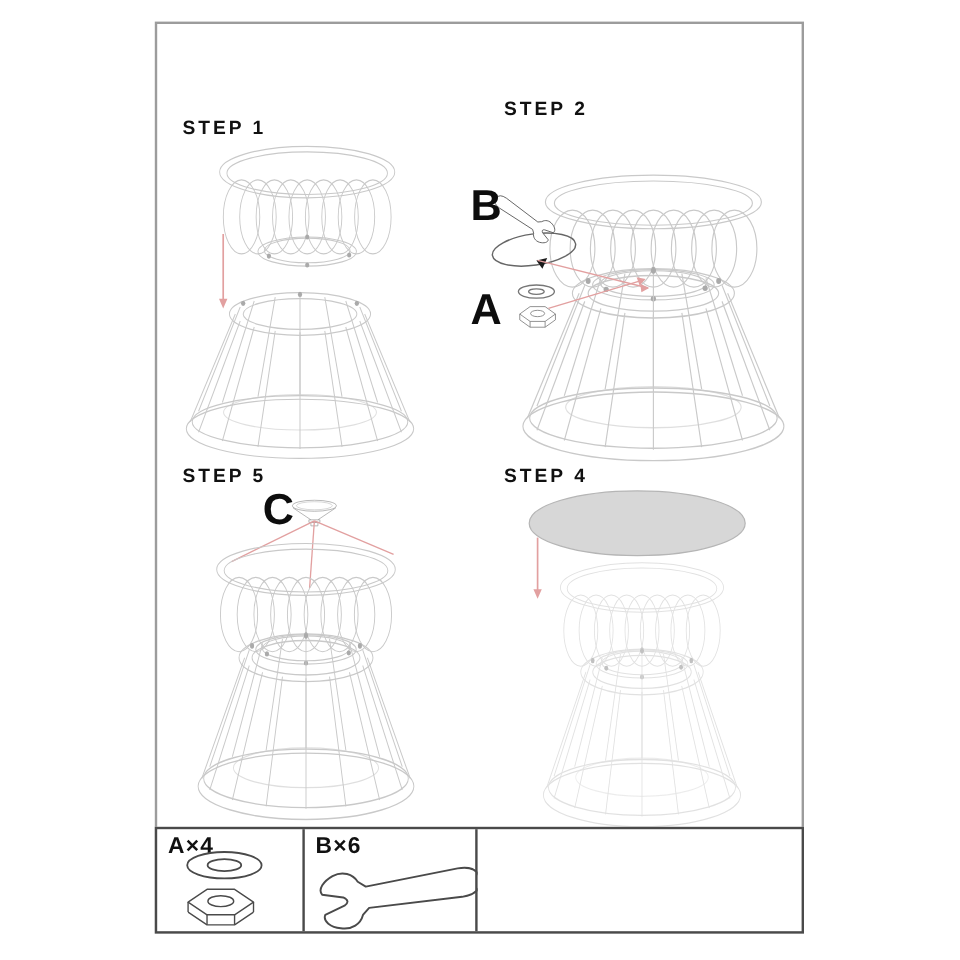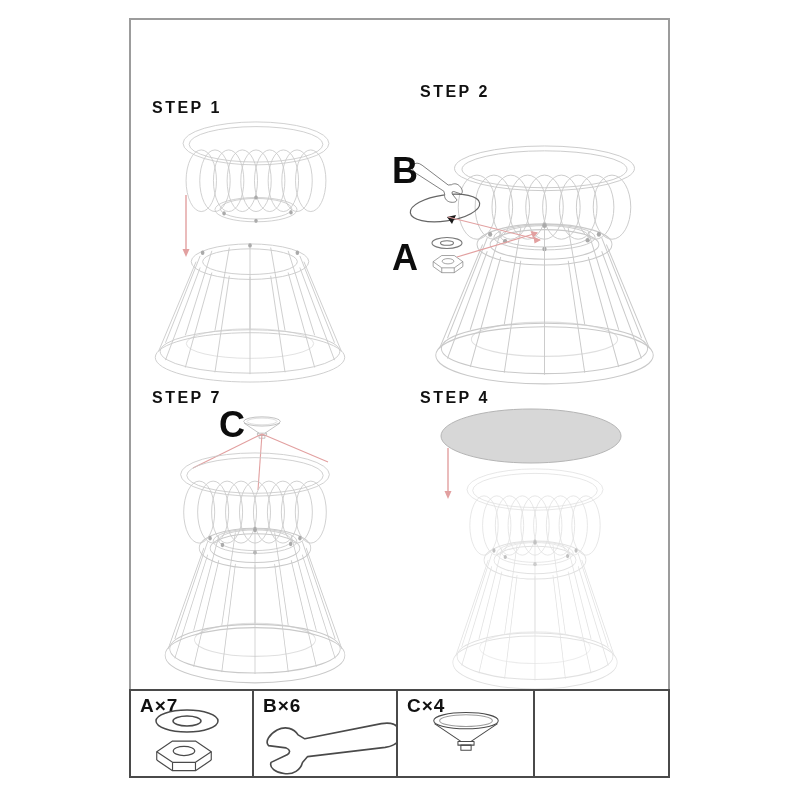--- a/index.html
+++ b/index.html
@@ -112,21 +112,21 @@
   </defs>
 </svg>
 
 <div id="canvas">
 
   <div id="page-border" class="abs"></div>
 
 
   <div id="step1-label" class="abs step-label">STEP 1</div>
   <div id="step2-label" class="abs step-label">STEP 2</div>
-  <div id="step3-label" class="abs step-label">STEP 7</div>
+  <div id="step3-label" class="abs step-label">STEP 5</div>
   <div id="step4-label" class="abs step-label">STEP 4</div>
 
   <svg class="abs" style="left:140px;top:115px;color:#c9c9c9" width="225" height="275" viewBox="0 0 225 275">
     <svg x="40" y="6" width="152" height="112" viewBox="0 0 200 120" preserveAspectRatio="none">
         <use href="#g-bowl"></use>
       </svg>
     <g>
       <line x1="46" y1="80" x2="46" y2="135" stroke="#e2a0a0" stroke-width="1.4"></line>
       <polygon points="46,142 42.5,134 49.5,134" fill="#e2a0a0"></polygon>
     </g>
@@ -183,43 +183,35 @@
         <use href="#g-table"></use>
       </svg>
   </svg>
 
   <div id="callout-b" class="abs callout">B</div>
   <div id="callout-a" class="abs callout">A</div>
   <div id="callout-c" class="abs callout">C</div>
 
   <div id="legend" class="abs">
     <div class="legend-cell lc-a">
-      <div class="legend-label">A×7</div>
+      <div class="legend-label">A×4</div>
       <svg class="abs" style="left:0;top:0;color:#4a4a4a" width="121" height="85" viewBox="0 0 121 85">
         <g fill="none" stroke="#4a4a4a" stroke-width="1.5">
           <ellipse cx="56" cy="30" rx="31" ry="11"></ellipse>
           <ellipse cx="56" cy="30" rx="14" ry="5"></ellipse>
         </g>
         <svg x="20" y="44" width="66" height="38" viewBox="0 0 92 50" preserveAspectRatio="none">
             <use href="#g-nut"></use>
           </svg>
       </svg>
     </div>
     <div class="legend-cell lc-b">
       <div class="legend-label">B×6</div>
       <svg class="abs" style="left:0;top:0;color:#4a4a4a" width="144" height="85" viewBox="0 0 144 85">
         <g transform="translate(12,28) rotate(-9 70 25)">
             <use href="#g-wrench"></use>
           </g>
       </svg>
     </div>
-    <div class="legend-cell lc-c">
-      <div class="legend-label">C×4</div>
-      <svg class="abs" style="left:0;top:0;color:#4a4a4a" width="137" height="85" viewBox="0 0 137 85">
-        <svg x="24" y="20" width="88" height="46" viewBox="0 0 120 62" preserveAspectRatio="none">
-            <use href="#g-glide"></use>
-          </svg>
-      </svg>
-    </div>
     <div class="legend-cell lc-empty"></div>
   </div>
 
 </div>
 
 </body></html>

